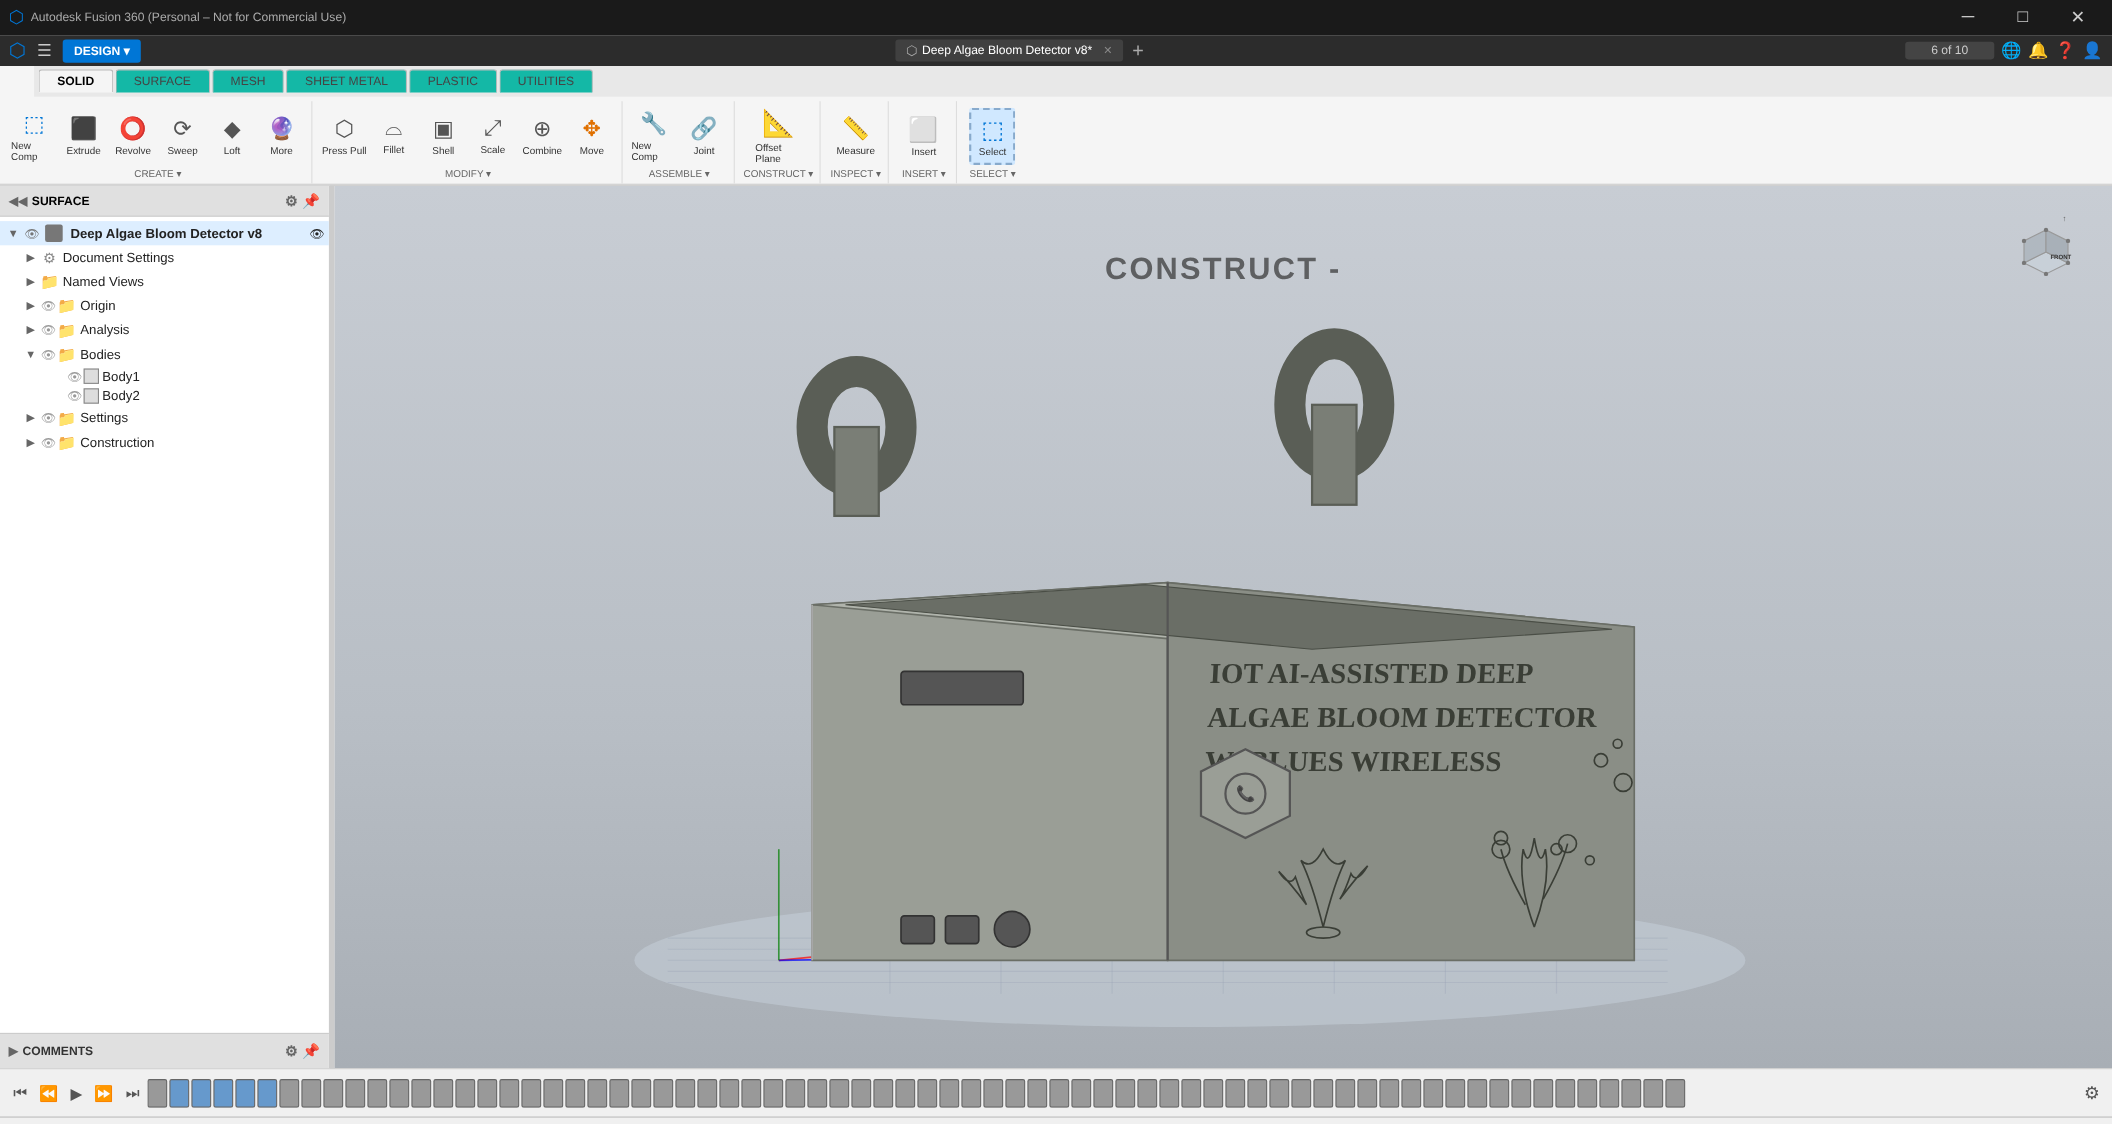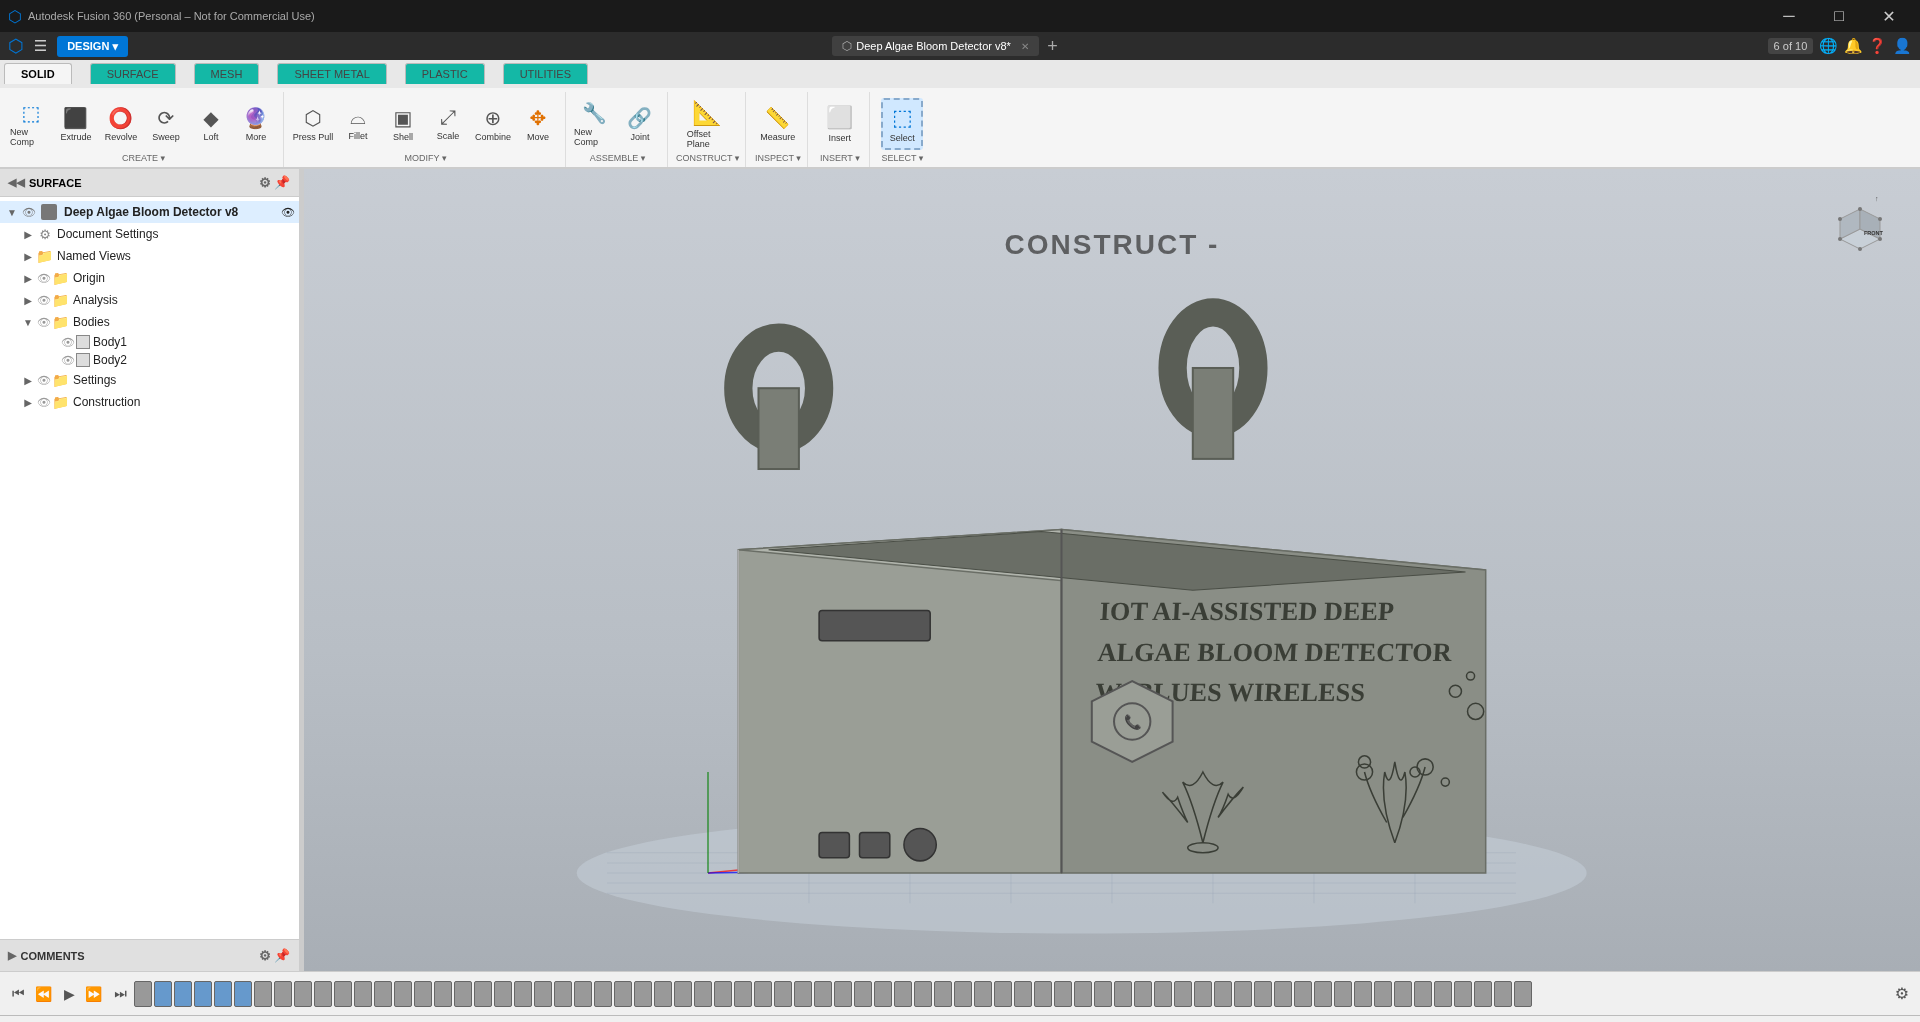--- a/index.html
+++ b/index.html
@@ -19,21 +19,21 @@
 
     
     #menu-bar {
       height: 28px; background: #2c2c2c; display: flex; align-items: center; padding: 0 8px; gap: 2px;
     }
     .menu-item { color: #ccc; padding: 4px 8px; font-size: 11px; cursor: pointer; border-radius: 3px; display: flex; align-items: center; gap: 4px; }
     .design-btn { background: #0076d6; color: white; border-radius: 3px; padding: 4px 10px; font-weight: bold; }
 
     
     #tabs-bar {
-      height: 28px; background: #e8e8e8; display: flex; align-items: flex-end; padding: 4px 4px; gap: 18px;
+      height: 28px; background: #e8e8e8; display: flex; align-items: flex-end; padding: 4px 4px; gap: 2px; margin-left: 31px;
     }
     .tab { padding: 4px 16px; font-size: 11px; cursor: pointer; background: #14b8a6; border-radius: 3px 3px 0 0; border: 1px solid #bbb; border-bottom: none; color: #444; }
     .tab.active { background: #f5f5f5; font-weight: bold; color: #000; }
 
     
     #ribbon {
       height: 80px; background: #f5f5f5; border-bottom: 1px solid #ccc; display: flex; align-items: stretch; padding: 4px 4px 0; gap: 2px; overflow: hidden;
     }
     .ribbon-group {
       display: flex; flex-direction: column; align-items: center; justify-content: space-between;
@@ -139,21 +139,21 @@
   <div style="flex:1; display:flex; align-items:center; justify-content:center; gap:2px;">
     <div style="background:#404040; border-radius:3px; padding:3px 10px; color:#fff; font-size:11px; display:flex; align-items:center; gap:4px;">
       <span style="font-size:12px; color:#aaa;">⬡</span>
       <span>Deep Algae Bloom Detector v8*</span>
       <span class="tab-close">✕</span>
     </div>
     <div style="color:#aaa; font-size:18px; padding:0 6px; cursor:pointer;">+</div>
   </div>
 
   <div style="display:flex; align-items:center; gap:6px;">
-    <span style="color:#ccc; font-size:11px; background:#444; padding:2px 6px; border-radius:3px;">6 of 10</span>
+    <span style="color:#ccc; font-size:11px; background:#444; padding:2px 24px; border-radius:3px;">6 of 10</span>
     <span style="color:#aaa; font-size:15px; cursor:pointer;">🌐</span>
     <span style="color:#aaa; font-size:15px; cursor:pointer;">🔔</span>
     <span style="color:#aaa; font-size:15px; cursor:pointer;">❓</span>
     <span style="color:#aaa; font-size:15px; cursor:pointer;">👤</span>
   </div>
 </div>
 
 <div id="toolbar-area">
 
   <div id="tabs-bar">

